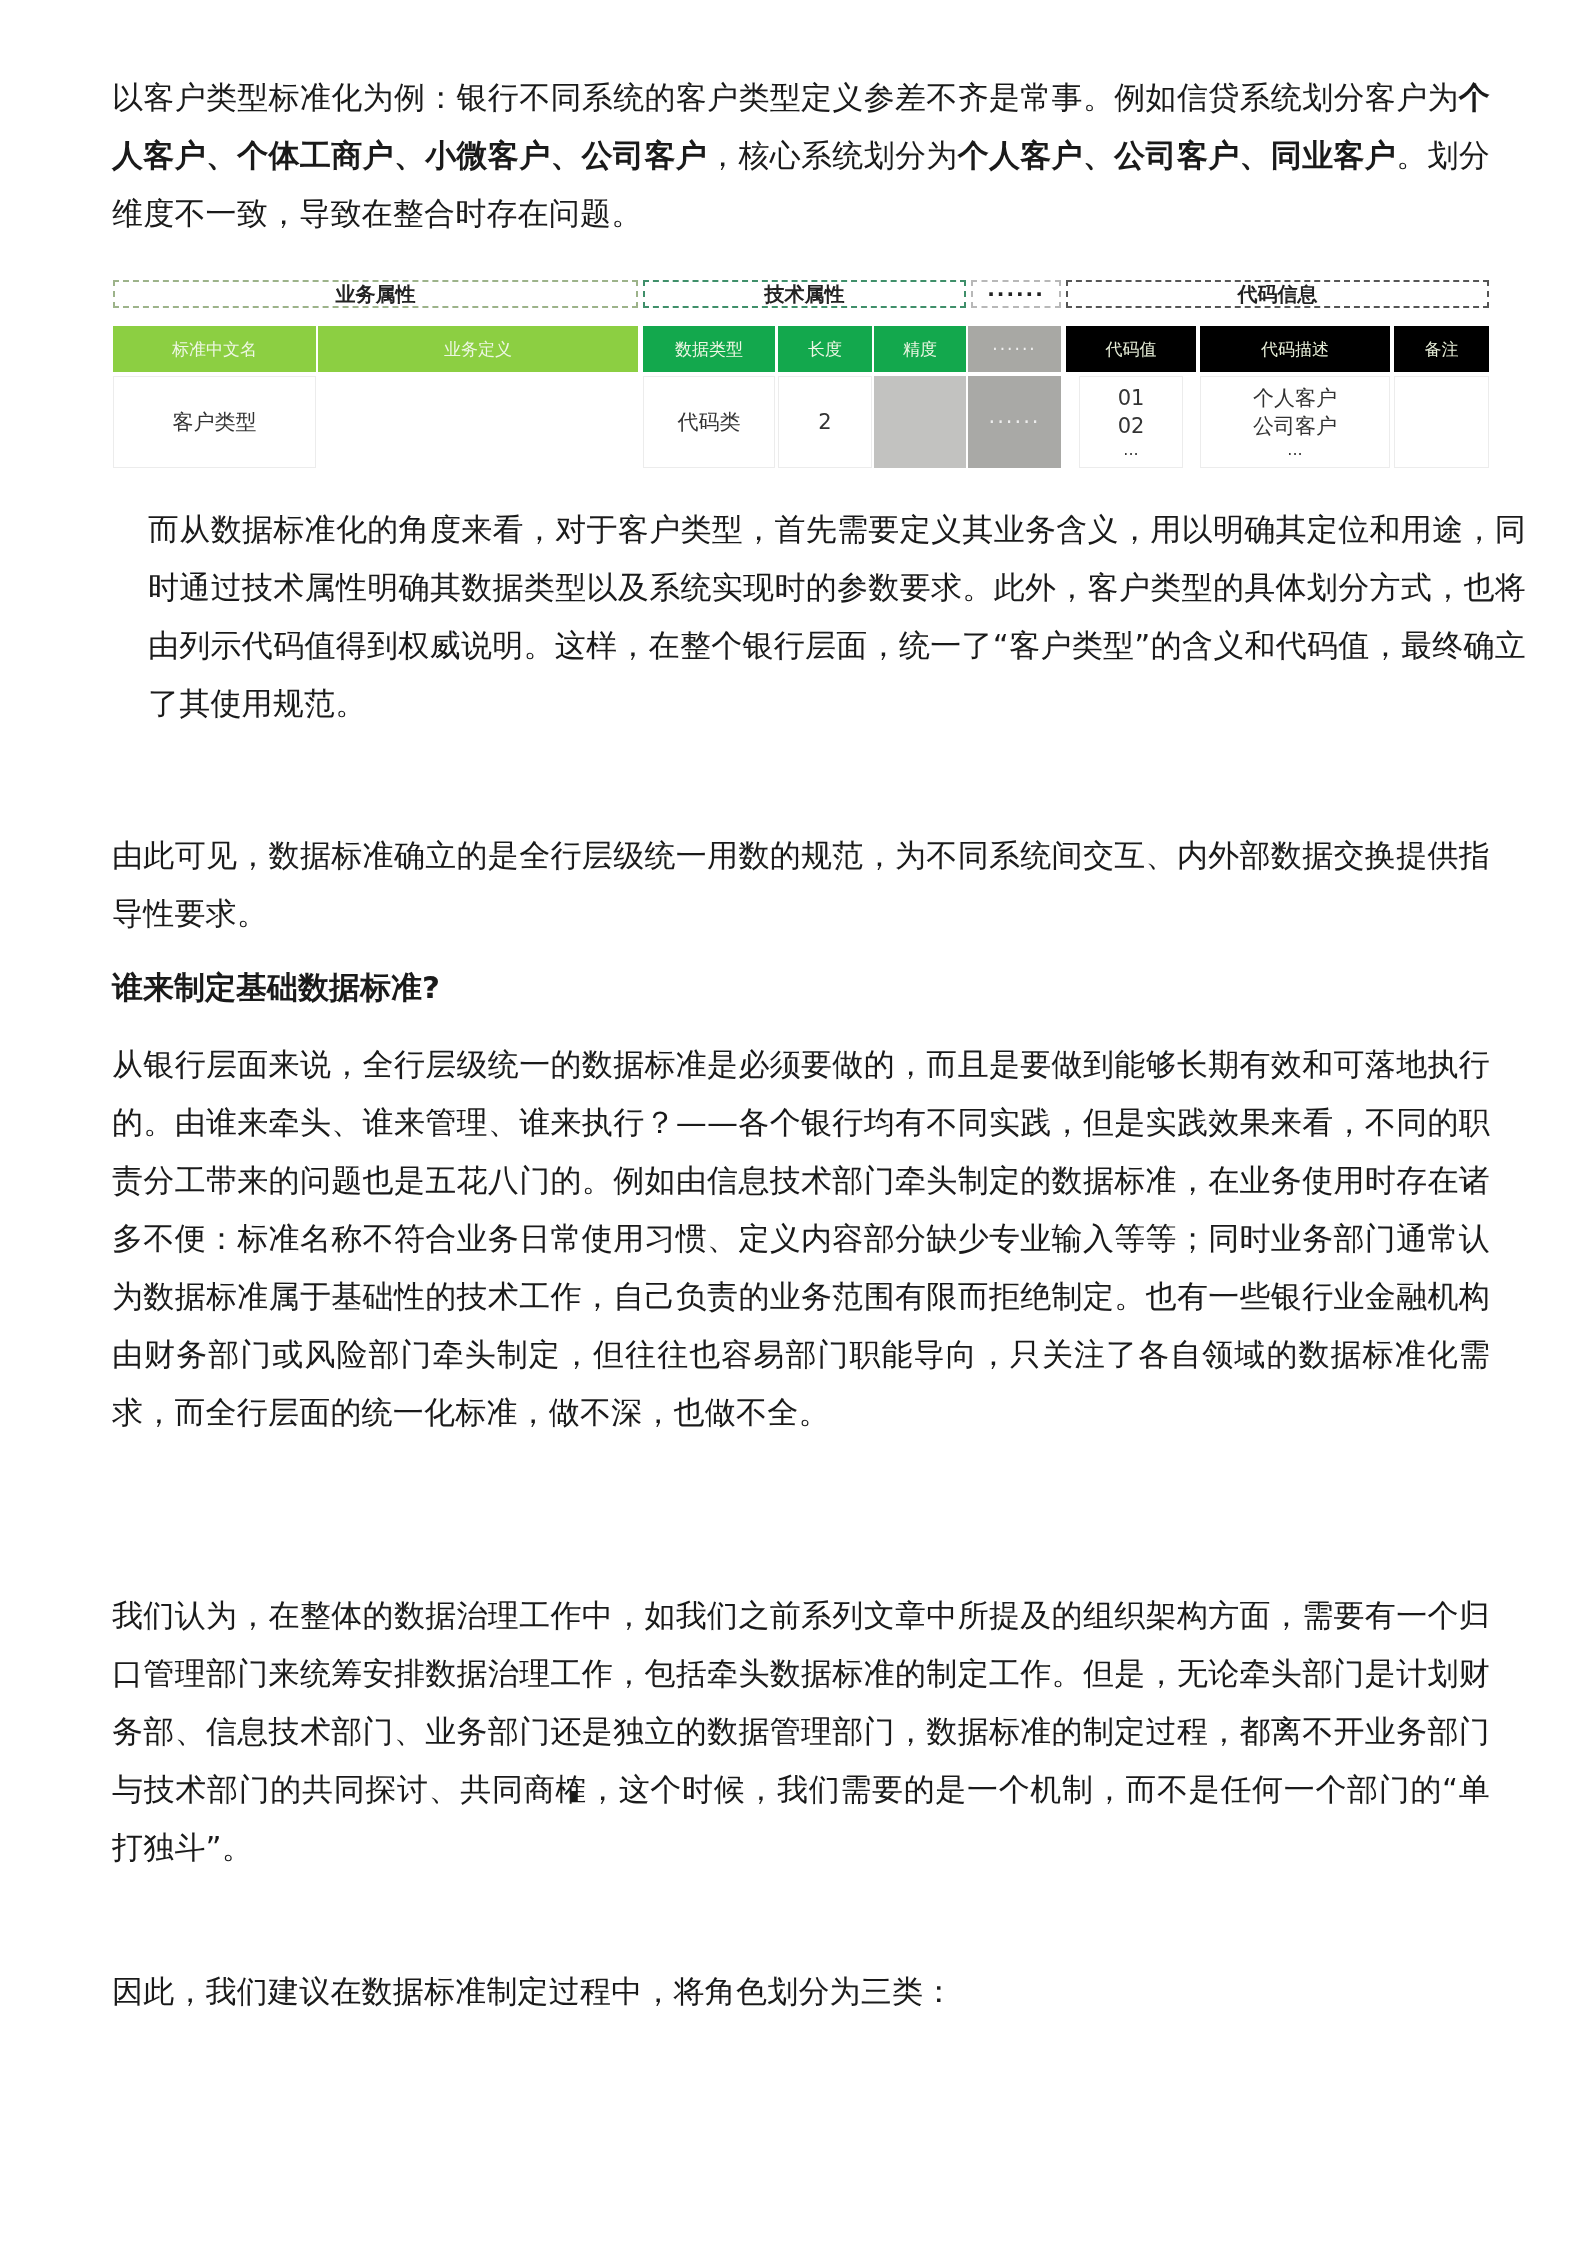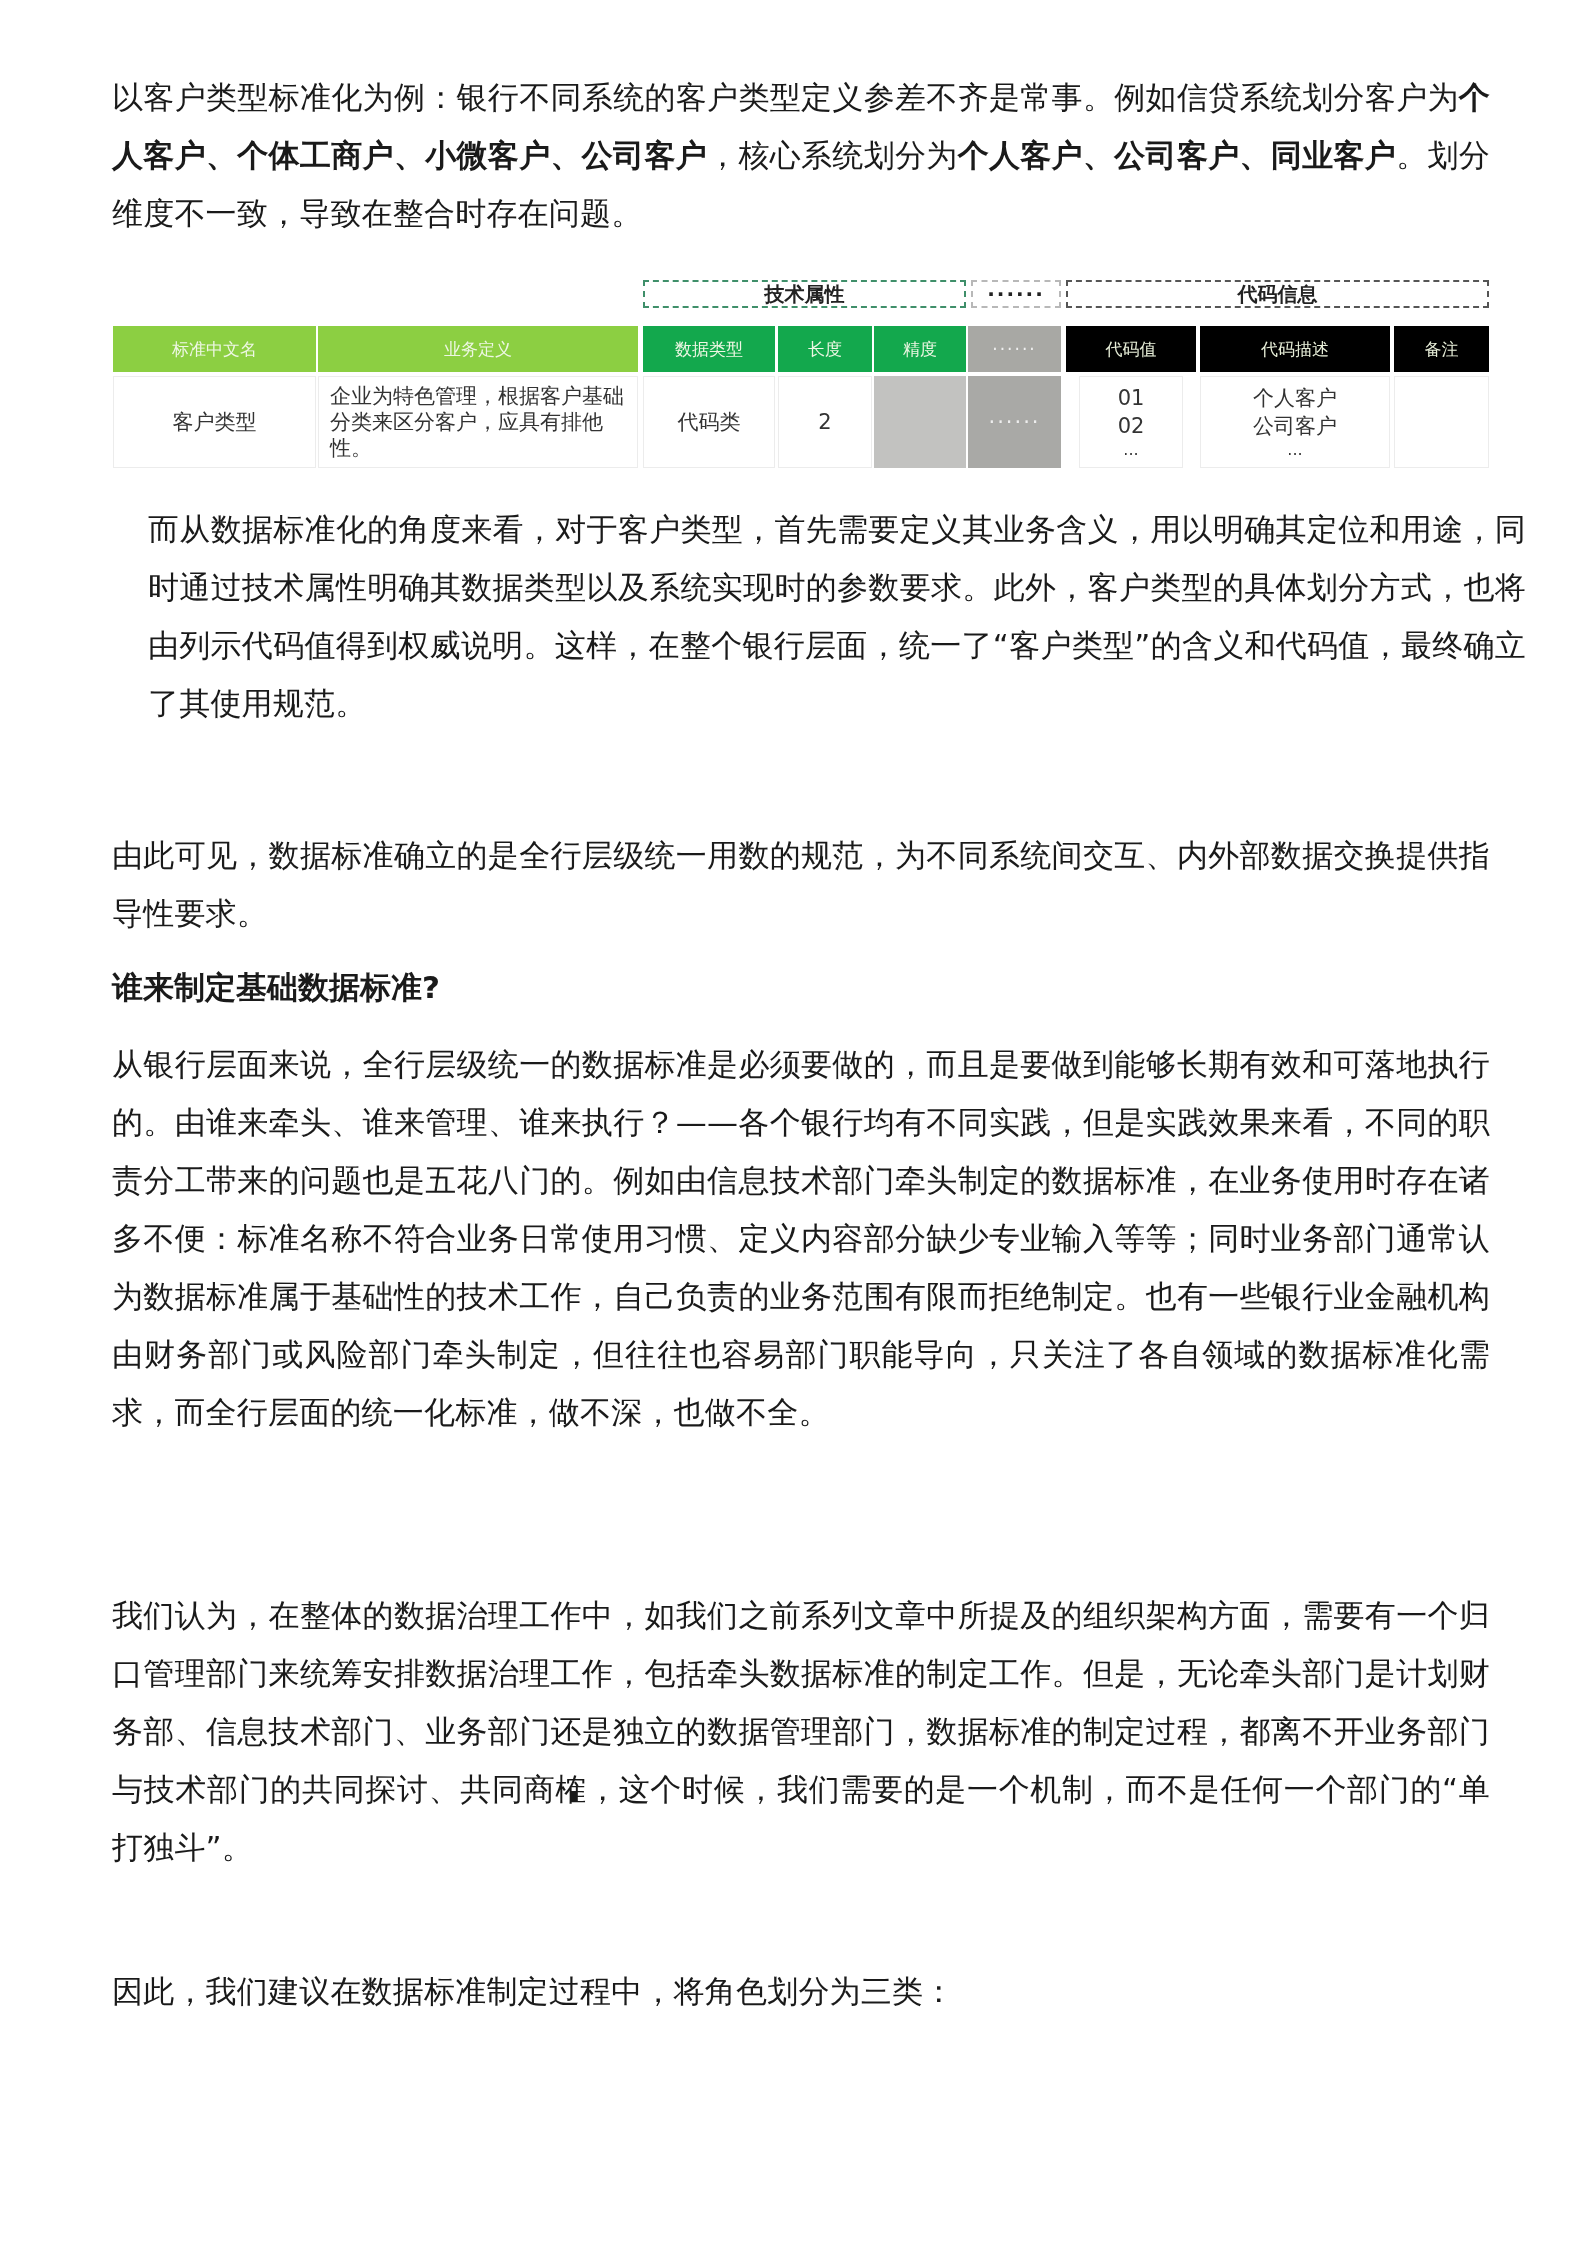--- a/index.html
+++ b/index.html
@@ -127,38 +127,36 @@
 
   <p class="para" style="top:1035px;">从银行层面来说，全行层级统一的数据标准是必须要做的，而且是要做到能够长期有效和可落地执行的。由谁来牵头、谁来管理、谁来执行？——各个银行均有不同实践，但是实践效果来看，不同的职责分工带来的问题也是五花八门的。例如由信息技术部门牵头制定的数据标准，在业务使用时存在诸多不便：标准名称不符合业务日常使用习惯、定义内容部分缺少专业输入等等；同时业务部门通常认为数据标准属于基础性的技术工作，自己负责的业务范围有限而拒绝制定。也有一些银行业金融机构由财务部门或风险部门牵头制定，但往往也容易部门职能导向，只关注了各自领域的数据标准化需求，而全行层面的统一化标准，做不深，也做不全。</p>
 
   <p class="para" style="top:1586px;">我们认为，在整体的数据治理工作中，如我们之前系列文章中所提及的组织架构方面，需要有一个归口管理部门来统筹安排数据治理工作，包括牵头数据标准的制定工作。但是，无论牵头部门是计划财务部、信息技术部门、业务部门还是独立的数据管理部门，数据标准的制定过程，都离不开业务部门与技术部门的共同探讨、共同商榷，这个时候，我们需要的是一个机制，而不是任何一个部门的“单打独斗”。</p>
 
   <p class="para" style="top:1962px;">因此，我们建议在数据标准制定过程中，将角色划分为三类：</p>
 </div>
 
 <div class="figure">
 
+  <div class="grp biz" style="left:0; width:525px;">业务属性</div>
   <div class="grp tech" style="left:530px; width:323px;">技术属性</div>
   <div class="grp more" style="left:858px; width:90px;">······</div>
   <div class="grp code" style="left:953px; width:423px;">代码信息</div>
 
   <div class="hcell lime" style="left:0;    width:203px;">标准中文名</div>
   <div class="hcell lime" style="left:205px; width:320px;">业务定义</div>
   <div class="hcell green" style="left:530px; width:132px;">数据类型</div>
   <div class="hcell green" style="left:665px; width:94px;">长度</div>
   <div class="hcell green" style="left:761px; width:92px;">精度</div>
   <div class="hcell gray" style="left:855px; width:93px;">······</div>
   <div class="hcell dark" style="left:953px; width:130px;">代码值</div>
   <div class="hcell dark" style="left:1087px; width:190px;">代码描述</div>
   <div class="hcell dark" style="left:1281px; width:95px;">备注</div>
 
   <div class="dcell" style="left:0; width:203px;">客户类型</div>
-  <div class="dcell left" style="left:205px; width:320px;">
-    <span>企业为特色管理，根据客户基础分类来区分客户，应具有排他性。</span>
-  </div>
   <div class="dcell" style="left:530px; width:132px;">代码类</div>
   <div class="dcell" style="left:665px; width:94px;">2</div>
   <div class="dcell gray" style="left:761px; width:92px;"></div>
   <div class="dcell gray2" style="left:855px; width:93px;">······</div>
   <div class="dcell" style="left:953px; width:104px;margin-left:13px;">
     <div class="stack">
       <span>01</span>
       <span>02</span>
       <span class="ell">...</span>
     </div>

